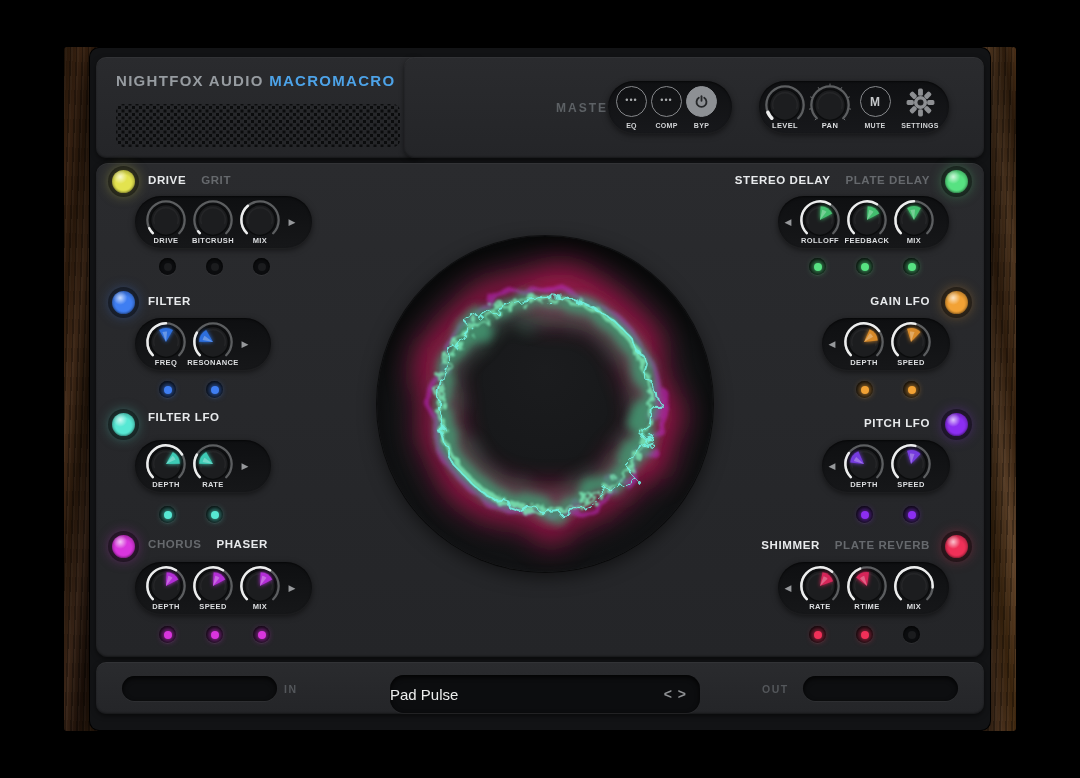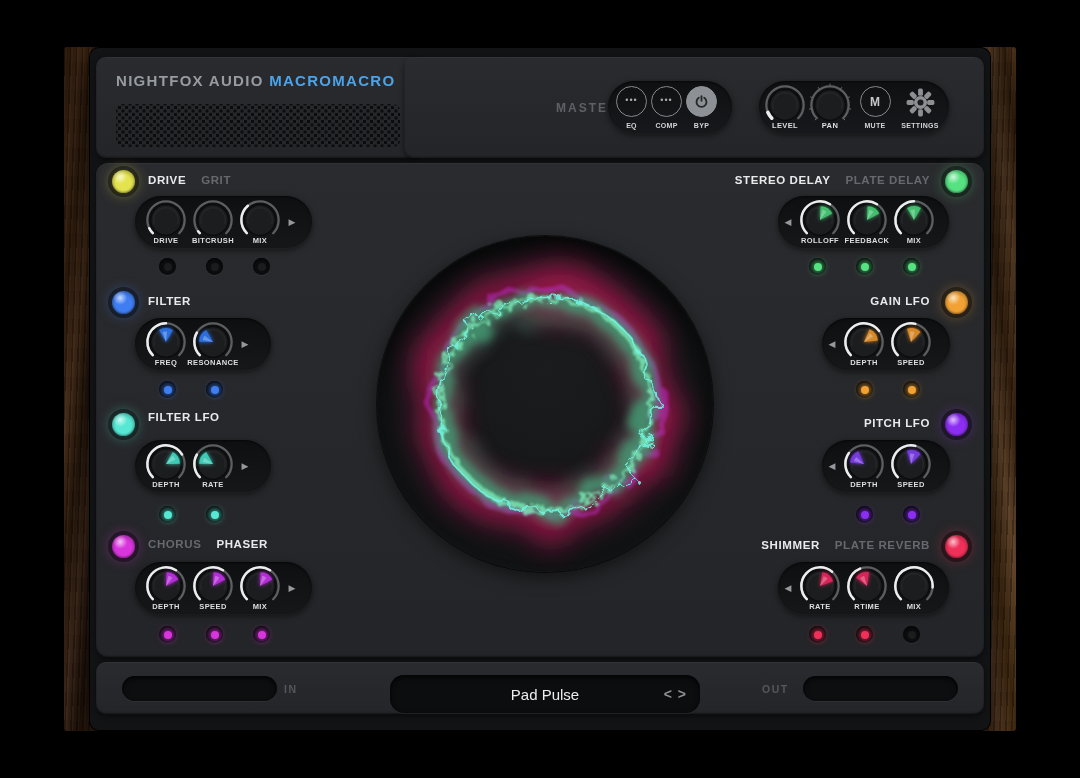--- a/index.html
+++ b/index.html
@@ -63,21 +63,21 @@
   .viz{position:absolute;left:281px;top:73px;width:336px;height:336px;border-radius:50%;
        background:radial-gradient(circle at 50% 40%,#1b1c1e 0%,#151618 55%,#0e0f11 100%);
        box-shadow:inset 0 14px 30px rgba(0,0,0,.75),inset 0 -2px 8px rgba(255,255,255,.03),
                   0 5px 18px rgba(0,0,0,.55),0 0 0 1px rgba(0,0,0,.6);}
   .viz svg{position:absolute;inset:0;border-radius:50%;}
   .meter{position:absolute;width:155px;height:25px;border-radius:13px;background:#0d0e10;
          box-shadow:inset 0 2px 5px rgba(0,0,0,.85),0 1px 0 rgba(255,255,255,.04);}
   .io-label{position:absolute;font-size:10.5px;font-weight:bold;letter-spacing:1.5px;color:#54575b;}
   .preset{position:absolute;left:294px;top:13px;width:310px;height:38px;border-radius:14px;background:#0c0d0f;
           box-shadow:inset 0 2px 5px rgba(0,0,0,.85),0 1px 0 rgba(255,255,255,.04);
-          display:flex;align-items:center;justify-content:center;cursor:pointer;}
+          display:flex;align-items:center;cursor:pointer;}
   .preset-name{color:#eceded;font-size:15px;}
   .preset-arrows{position:absolute;right:14px;top:0;bottom:0;display:flex;align-items:center;gap:6px;
                  color:#8f9194;font-size:14px;font-weight:bold;}
   .preset-arrows span{cursor:pointer;}
 </style>
 </head>
 <body>
 
 <div class="stage">
   <div class="wood left"></div>

